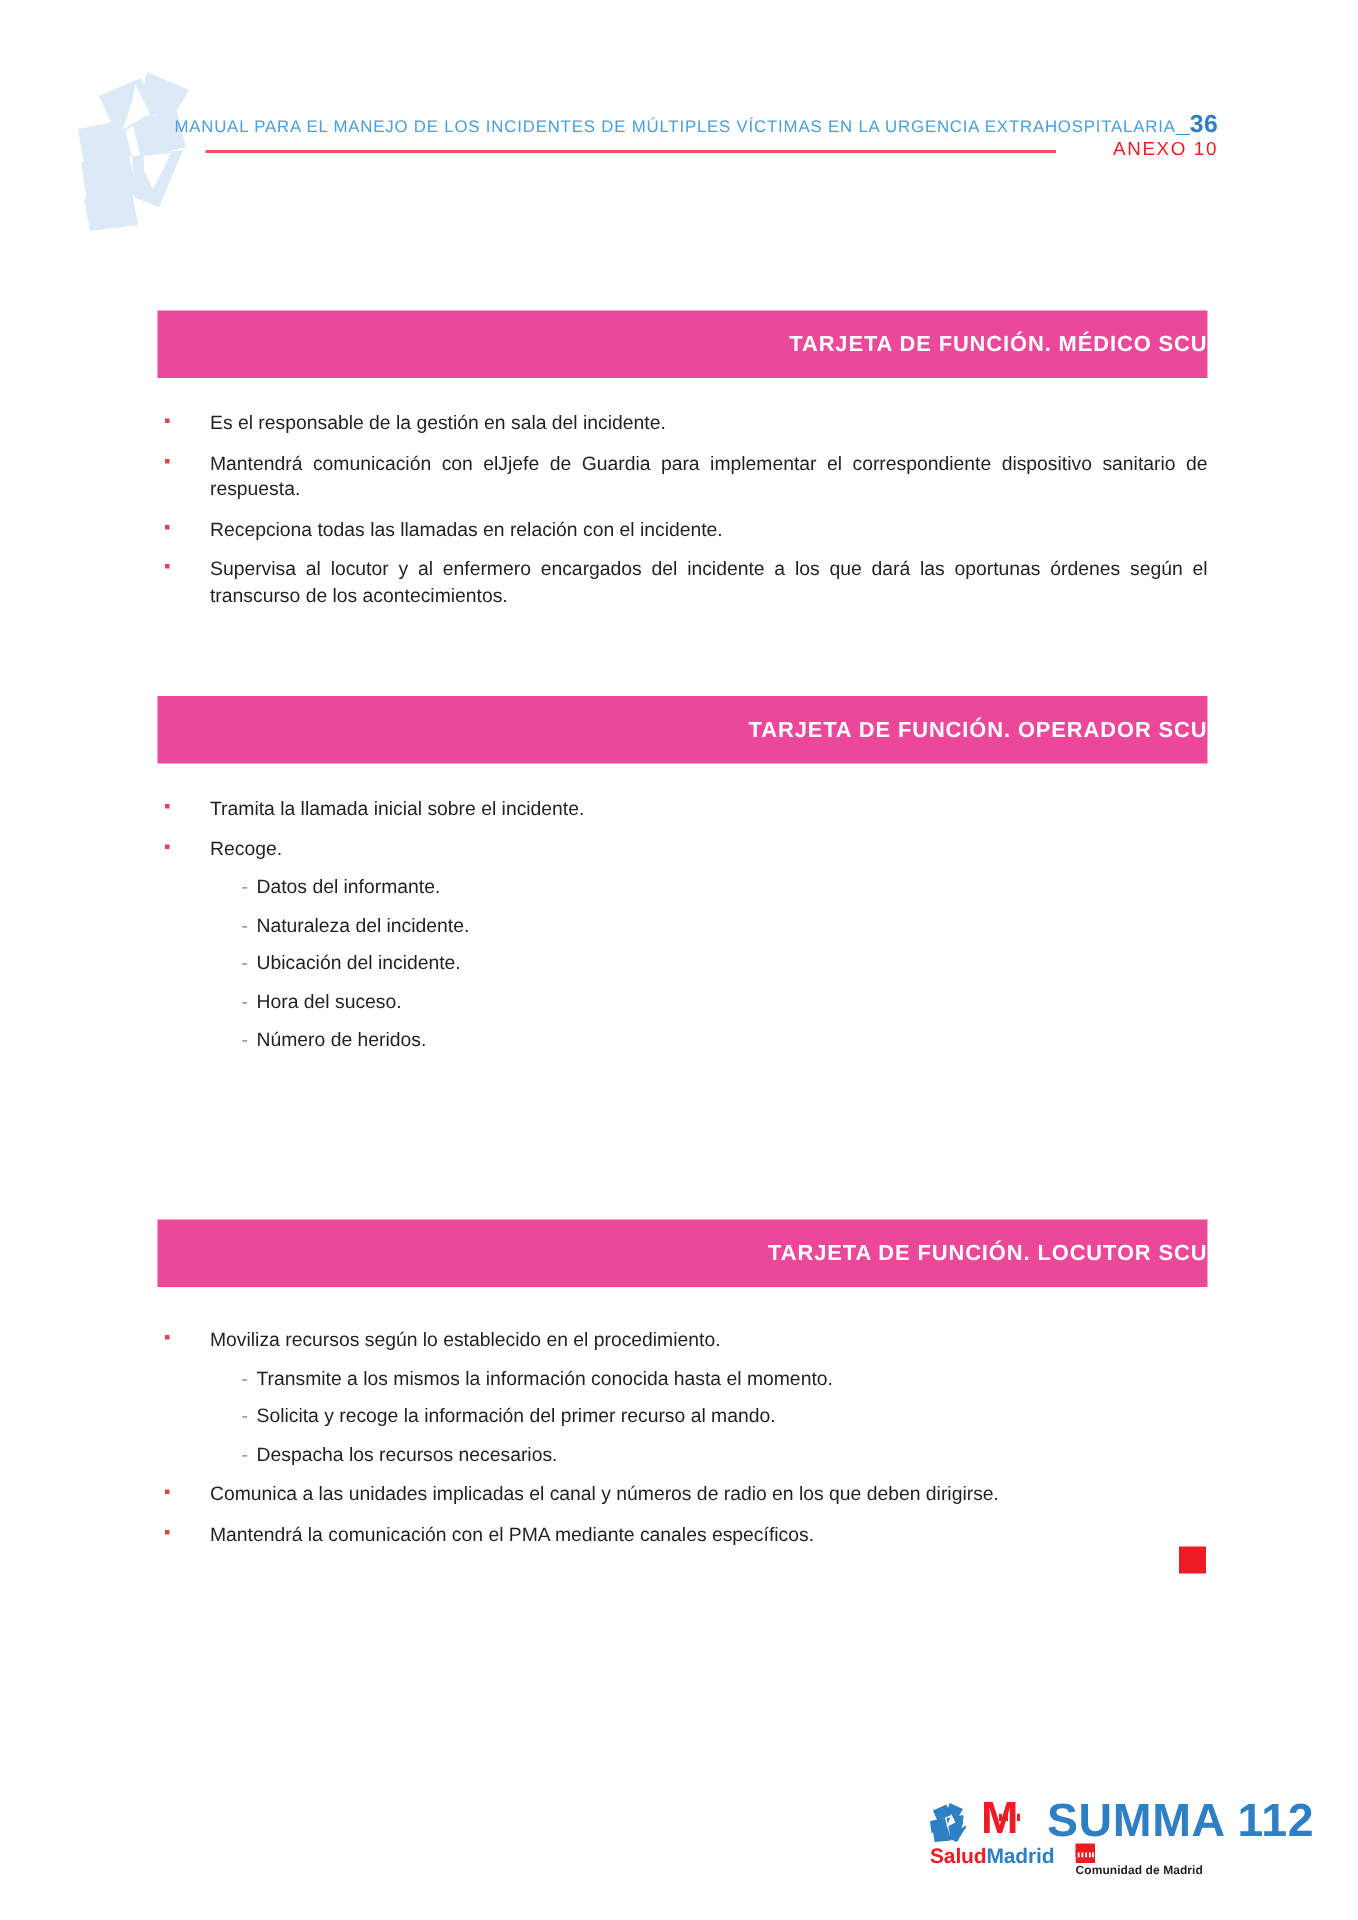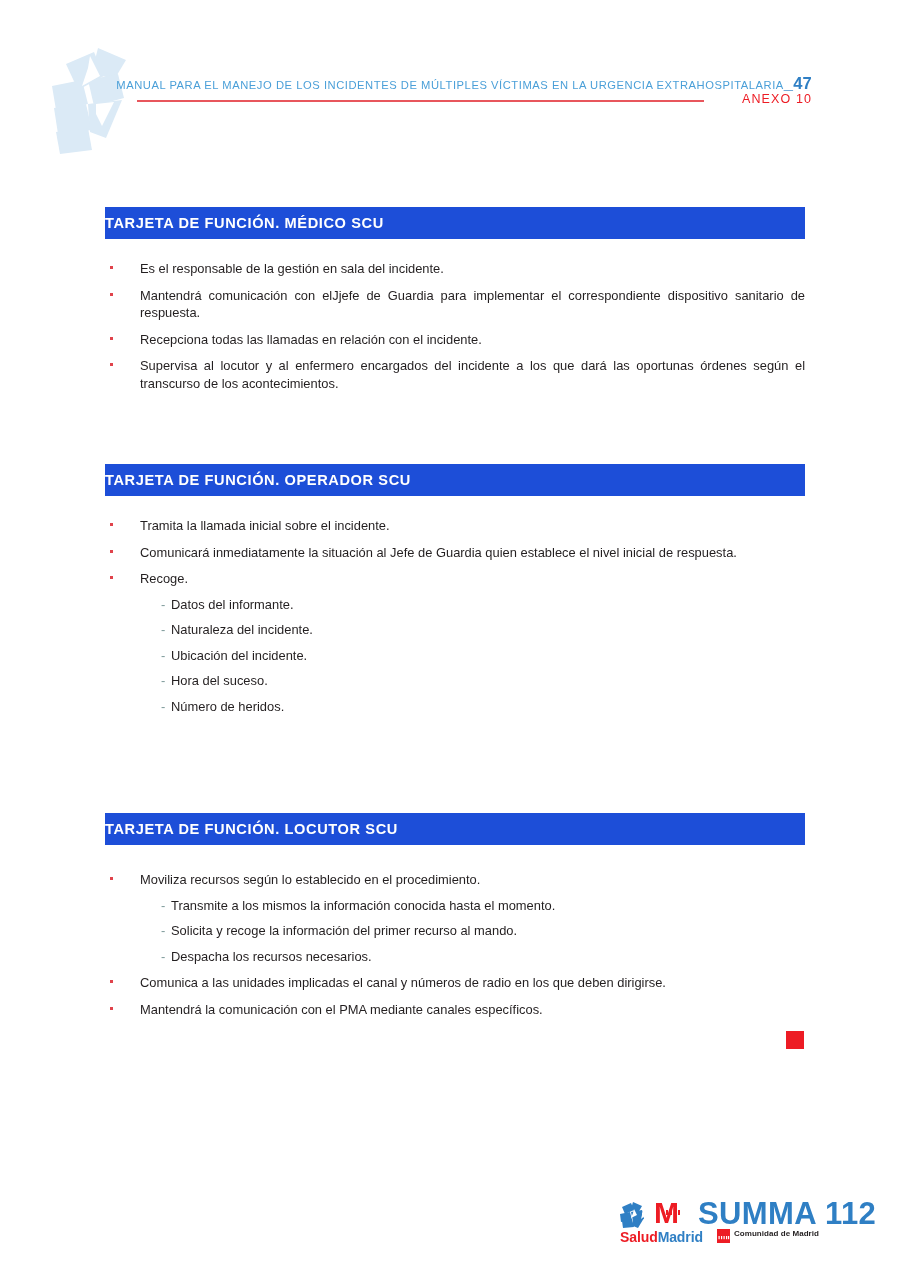--- a/index.html
+++ b/index.html
@@ -71,25 +71,25 @@
     letter-spacing: 1.1px;
   }
 
   
   .section {
     position: absolute;
     left: 105px;
     width: 700px;
   }
   .section-bar {
-    background: #1d4ed8;
-    height: 32px;
+    background: #ec4899;
+    height: 45px;
     display: flex;
     align-items: center;
-    justify-content: flex-start;
+    justify-content: flex-end;
   }
   .section-bar-title {
     color: #ffffff;
     font-size: 14.6px;
     font-weight: bold;
     letter-spacing: 0.6px;
     text-align: center;
   }
 
   .bullet-list {
@@ -206,20 +206,21 @@
     white-space: nowrap;
   }
   .logo-cam {
     position: absolute;
     left: 97px;
     top: 29px;
     display: flex;
     align-items: flex-start;
     gap: 4px;
     white-space: nowrap;
+    flex-direction: column;
   }
   .cam-flag {
     width: 13px;
     height: 9px;
     background: #ed1c24;
     position: relative;
   }
   .cam-text {
     color: #231f20;
     font-size: 8px;
@@ -244,21 +245,21 @@
         <polygon points="8,86 40,82 44,104 12,108"></polygon>
       </g>
       <g fill="#ffffff">
         <polygon points="42,10 52,30 34,40 40,22"></polygon>
         <polygon points="48,58 66,56 54,80 48,68"></polygon>
       </g>
     </svg>
   </div>
 
   <div class="header-title-row">
-    <span class="header-title">MANUAL PARA EL MANEJO DE LOS INCIDENTES DE MÚLTIPLES VÍCTIMAS EN LA URGENCIA EXTRAHOSPITALARIA</span><span class="header-pagenum">_</span><span class="header-pagenum">47</span>
+    <span class="header-title">MANUAL PARA EL MANEJO DE LOS INCIDENTES DE MÚLTIPLES VÍCTIMAS EN LA URGENCIA EXTRAHOSPITALARIA</span><span class="header-pagenum">_</span><span class="header-pagenum">36</span>
   </div>
 
   <div class="header-rule"></div>
 
   <div class="header-anexo">ANEXO 10</div>
 </div>
 
 <div class="section" style="top:207px;">
   <div class="section-bar">
     <div class="section-bar-title">TARJETA  DE  FUNCIÓN. MÉDICO SCU</div>
@@ -284,24 +285,20 @@
 </div>
 
 <div class="section" style="top:464px;">
   <div class="section-bar">
     <div class="section-bar-title">TARJETA  DE  FUNCIÓN. OPERADOR SCU</div>
   </div>
   <ul class="bullet-list" style="margin-top:21px;">
     <li class="bullet-item nojustify">
       <span class="sq"></span>
       <span>Tramita la llamada inicial sobre el incidente.</span>
-    </li>
-    <li class="bullet-item" style="margin-bottom:9px;">
-      <span class="sq"></span>
-      <span>Comunicará inmediatamente la situación al Jefe de Guardia quien establece el nivel inicial de respuesta.</span>
     </li>
     <li class="bullet-item nojustify" style="margin-bottom:8px;">
       <span class="sq"></span>
       <span>Recoge.</span>
     </li>
   </ul>
   <ul class="sub-list" style="margin-top:8px;">
     <li class="sub-item">
       <span class="dash">-</span>
       <span>Datos del informante.</span>

